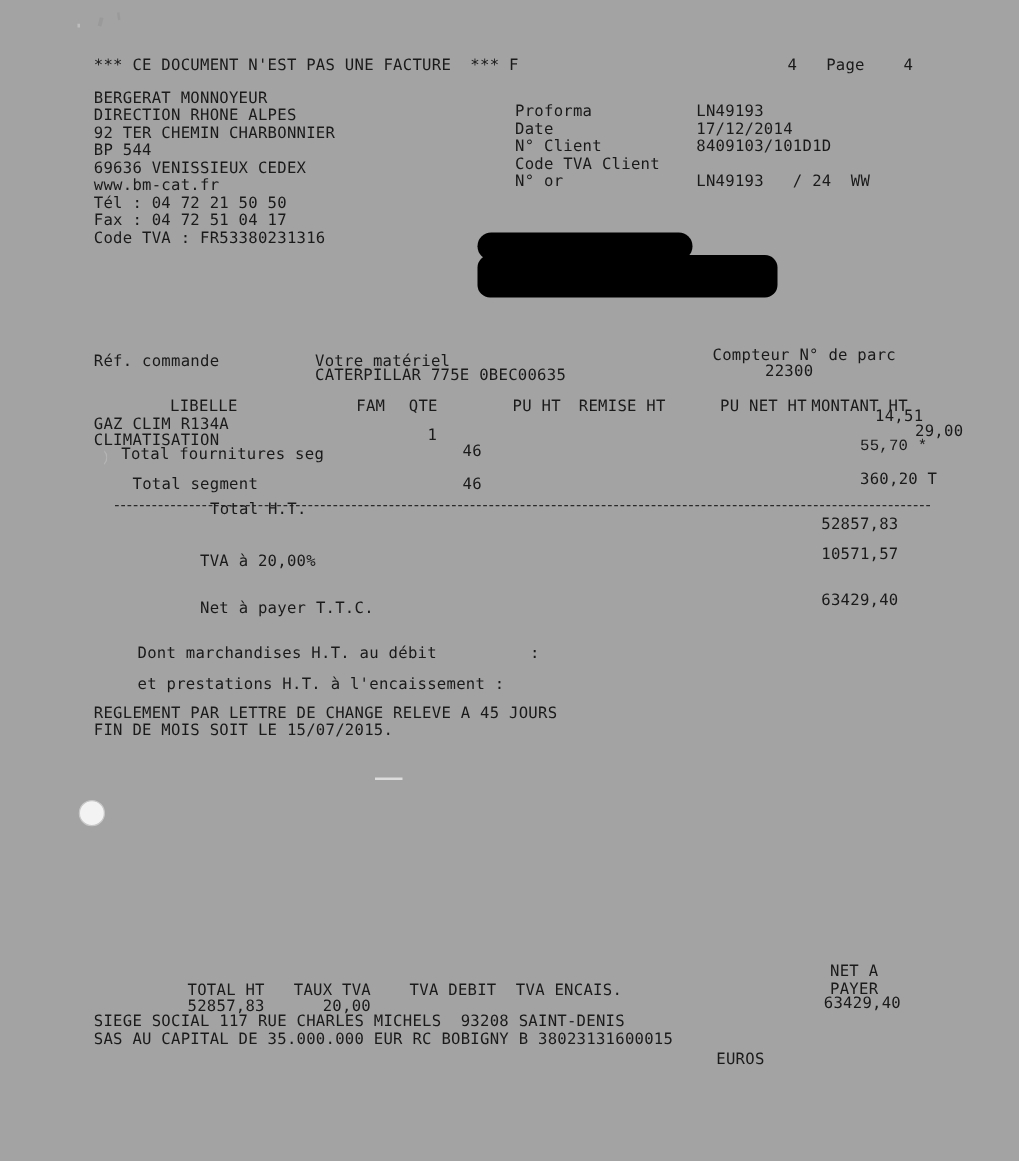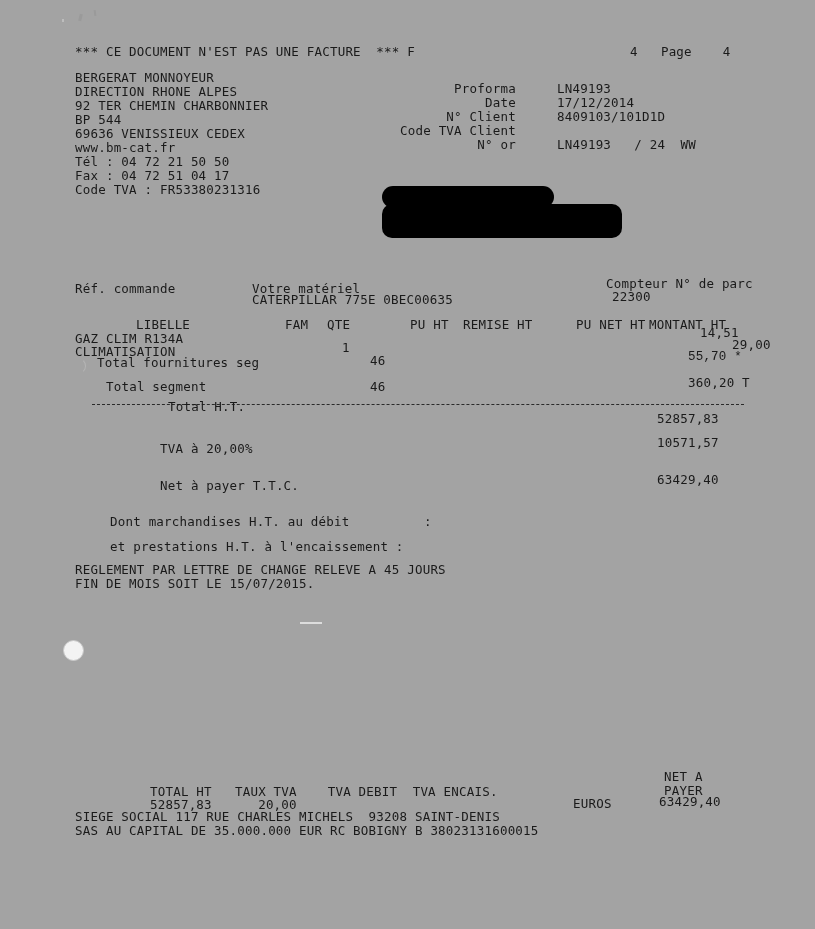--- a/index.html
+++ b/index.html
@@ -24,37 +24,37 @@
   .mono { font-family: "DejaVu Sans Mono", "Liberation Mono", monospace; }
   .t12 { font-size: 12.5px; line-height: 14px; letter-spacing: 0.2px; }
 
   
   #doc-banner { left: 75px; top: 45px; }
   #page-marker { left: 630px; top: 45px; }
 
   
   #sender-block { left: 75px; top: 71px; }
   
-  #meta-labels { left: 400px; top: 82px; text-align: right; }
+  #meta-labels { left: 412px; top: 82px; }
   #meta-values { left: 557px; top: 82px; }
 
   
   .redact {
     position: absolute;
     background: #000000;
     border-radius: 3px;
   }
   #redact-bar-1 { left: 382px; top: 186px; width: 172px; height: 22px; border-radius: 11px; }
   #redact-bar-2 { left: 382px; top: 204px; width: 240px; height: 34px; border-radius: 10px; }
 
   
   #ref-commande { left: 75px; top: 282px; }
   #materiel-label { left: 252px; top: 282px; }
   #materiel-value { left: 252px; top: 293px; }
-  #compteur-label { left: 570px; top: 277px; margin-left: 36px; }
+  #compteur-label { left: 570px; top: 277px; }
   #compteur-value { left: 612px; top: 290px; }
 
   
   #table-head-libelle { left: 136px; top: 318px; }
   #table-head-fam { left: 285px; top: 318px; }
   #table-head-qte { left: 327px; top: 318px; }
   #table-head-pu { left: 410px; top: 318px; }
   #table-head-remise { left: 463px; top: 318px; }
   #table-head-punet { left: 576px; top: 318px; }
   #table-head-montant { left: 649px; top: 318px; }
@@ -105,21 +105,21 @@
   }
   #artifact-speck-1 { left: 79px; top: 14px; width: 3px; height: 7px; background: #9a9a9a; transform: rotate(14deg); }
   #artifact-speck-2 { left: 94px; top: 10px; width: 2px; height: 6px; background: #9a9a9a; transform: rotate(-8deg); }
   #artifact-speck-3 { left: 62px; top: 19px; width: 2px; height: 3px; background: #bdbdbd; }
   #artifact-smudge { left: 300px; top: 622px; width: 22px; height: 2px; background: #dcdcdc; }
 
   
   #footer-net-label { left: 664px; top: 770px; }
   #footer-totals-head { left: 150px; top: 785px; }
   #footer-totals-vals { left: 150px; top: 798px; }
-  #footer-euros { left: 573px; top: 797px; }
+  #footer-euros { left: 573px; top: 840px; }
   #footer-net-value { left: 659px; top: 795px; }
   #footer-legal { left: 75px; top: 810px; }
 </style>
 </head>
 <body>
 
 <div class="page">
 
   <div class="abs mono t12" id="doc-banner">*** CE DOCUMENT N'EST PAS UNE FACTURE  *** F</div>
   <div class="abs mono t12" id="page-marker">4   Page    4</div>

